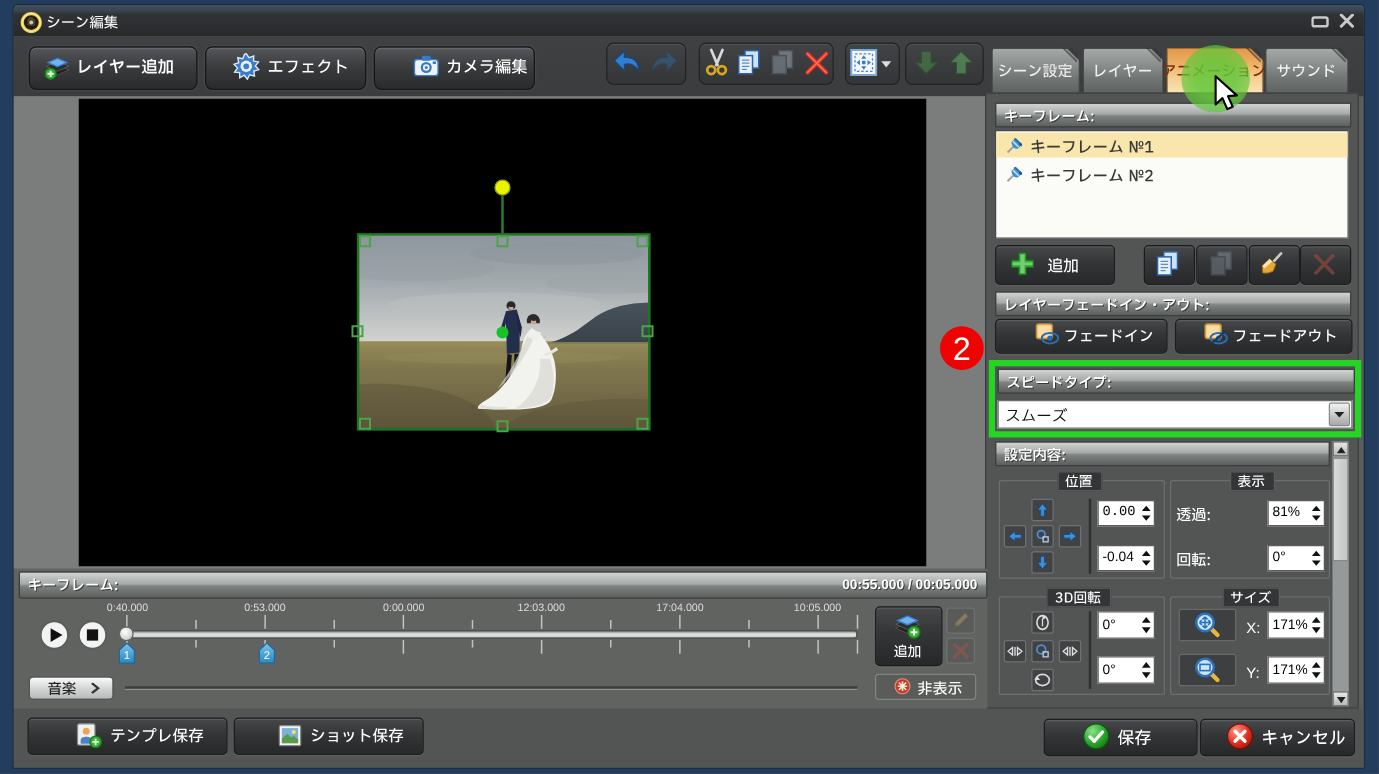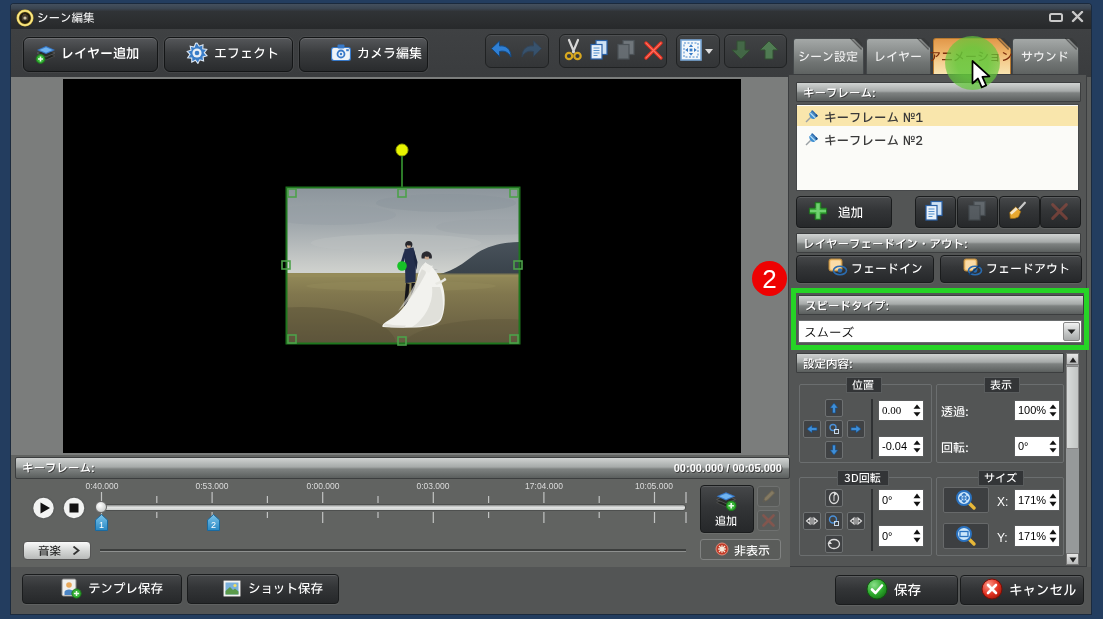--- a/index.html
+++ b/index.html
@@ -389,38 +389,38 @@
       <path d="M6 1 L10 6 L7.5 6 L7.5 11 L4.5 11 L4.5 6 L2 6 Z" fill="#3e8ed8" stroke="#1a4a7e" stroke-width="0.7"></path>
     </g>
   </svg>
 <div class="ab" style="left:825px;top:420px;width:18px;height:18px;background:#404244;border:1px solid #6e7172;border-radius:2px;box-sizing:border-box"></div>
 <svg class="ab" style="left:828px;top:423px" width="12" height="12" viewBox="0 0 12 12">
 <circle cx="5" cy="4.5" r="3" fill="none" stroke="#4a90d8" stroke-width="1.4"></circle>
 <rect x="6.5" y="6.5" width="4" height="4" fill="none" stroke="#c8d8e8" stroke-width="1"></rect>
   </svg>
 <div class="ab" style="left:871px;top:399px;width:2px;height:60px;background:#2f3133"></div>
 <div class="ab spin" style="left:878px;top:400px;width:46px;height:21px;box-sizing:border-box"></div>
-<div class="ab" style="left:882px;top:400px;width:32px;height:21px;line-height:21px;font-size:11px;color:#000;font-family:Liberation Serif, serif">0.00</div>
+<div class="ab" style="left:882px;top:400px;width:32px;height:21px;line-height:21px;font-size:11px;color:#000;font-family:Liberation Mono, monospace">0.00</div>
 <svg class="ab" style="left:913px;top:404px" width="8" height="13" viewBox="0 0 8 13">
     <path d="M0.5 4.7 L4 0.5 L7.5 4.7 Z" fill="#111"></path>
     <path d="M0.5 8.3 L4 12.5 L7.5 8.3 Z" fill="#111"></path>
   </svg>
 <div class="ab spin" style="left:878px;top:436px;width:46px;height:21px;box-sizing:border-box"></div>
 <div class="ab" style="left:882px;top:436px;width:32px;height:21px;line-height:21px;font-size:11px;color:#000;font-family:'Liberation Sans',sans-serif">-0.04</div>
 <svg class="ab" style="left:913px;top:440px" width="8" height="13" viewBox="0 0 8 13">
     <path d="M0.5 4.7 L4 0.5 L7.5 4.7 Z" fill="#111"></path>
     <path d="M0.5 8.3 L4 12.5 L7.5 8.3 Z" fill="#111"></path>
   </svg>
 <svg style="position:absolute;left:941.0px;top:415.5px;overflow:visible" width="1" height="1">
     <g>
       <path d="M3.3 -5.6Q4.4 -6.0 5.2 -6.4Q5.9 -6.7 6.3 -7.2H3.6V-8.1H6.9V-8.8Q5.8 -8.7 4.2 -8.7L3.9 -9.6Q8.1 -9.6 10.6 -10.0L11.1 -9.2Q9.8 -9.0 7.9 -8.8V-8.1H11.5V-7.2H8.5Q9.0 -6.7 9.7 -6.4Q10.5 -6.0 11.6 -5.7L11.3 -4.7Q10.2 -5.1 9.6 -5.4Q8.9 -5.8 8.5 -6.2Q8.1 -6.6 8.0 -7.2H7.9V-5.3H6.9V-7.2H6.8Q6.8 -6.6 6.4 -6.2Q6.0 -5.8 5.4 -5.4Q4.8 -5.1 3.7 -4.7ZM2.5 -6.8Q1.7 -8.2 0.7 -9.3L1.5 -9.9Q2.5 -8.9 3.4 -7.4ZM2.9 -2.2Q2.9 -0.3 5.5 -0.3H11.6L11.4 0.7H5.6Q4.1 0.7 3.3 0.2Q2.5 -0.3 2.4 -1.2H2.3Q2.3 -0.5 1.9 0.0Q1.5 0.5 0.8 0.9L0.4 -0.2Q1.2 -0.5 1.5 -1.0Q1.8 -1.4 1.8 -2.2V-4.7H0.5V-5.7H2.9ZM9.2 -1.9Q9.7 -1.9 9.8 -2.2Q9.8 -2.5 9.9 -2.9H8.0Q8.2 -3.3 8.6 -4.1H7.0Q6.6 -1.8 4.1 -0.8L3.6 -1.7Q4.6 -2.1 5.2 -2.7Q5.8 -3.2 5.9 -4.1H4.4V-4.9H9.6V-4.4Q9.4 -3.9 9.3 -3.7H10.9Q10.9 -2.8 10.9 -2.4Q10.8 -2.0 10.7 -1.7Q10.6 -1.3 10.3 -1.1Q10.0 -0.9 9.5 -0.9H7.8L7.6 -1.9Z M14.7 -6.8Q13.8 -8.2 12.7 -9.3L13.6 -9.9Q14.7 -8.8 15.6 -7.4ZM16.9 -5.3V-0.9H15.9V-6.2H16.6V-9.7H22.5V-6.2H23.3V-1.8Q23.3 -1.3 23.1 -1.1Q22.9 -0.9 22.4 -0.9H21.2L21.0 -1.8H22.2V-5.3ZM21.5 -8.9H17.6V-6.2H18.8V-8.1H21.5ZM19.8 -7.3V-6.2H21.5V-7.3ZM23.6 -0.3 23.4 0.7H17.5Q16.0 0.7 15.3 0.2Q14.5 -0.3 14.4 -1.2H14.3Q14.3 -0.5 13.9 0.0Q13.5 0.5 12.8 0.9L12.4 -0.2Q13.2 -0.5 13.5 -1.0Q13.8 -1.4 13.8 -2.2V-4.7H12.5V-5.7H14.9V-2.2Q14.9 -0.3 17.5 -0.3ZM17.7 -1.8V-4.6H21.4V-1.8ZM18.6 -2.5H20.4V-3.9H18.6Z M25.1 -5.7V-5.9Q25.1 -6.3 25.3 -6.5Q25.5 -6.7 25.9 -6.7Q26.4 -6.7 26.6 -6.5Q26.8 -6.3 26.8 -5.9V-5.7Q26.8 -5.3 26.6 -5.1Q26.4 -4.9 25.9 -4.9Q25.5 -4.9 25.3 -5.1Q25.1 -5.3 25.1 -5.7ZM25.1 -0.7V-0.9Q25.1 -1.2 25.3 -1.5Q25.5 -1.7 25.9 -1.7Q26.4 -1.7 26.6 -1.5Q26.8 -1.2 26.8 -0.9V-0.7Q26.8 -0.3 26.6 -0.1Q26.4 0.1 25.9 0.1Q25.5 0.1 25.3 -0.1Q25.1 -0.3 25.1 -0.7Z" fill="#fff"></path>
     </g>
   </svg>
 <div class="ab spin" style="left:1014px;top:400px;width:46px;height:21px;box-sizing:border-box"></div>
-<div class="ab" style="left:1018px;top:400px;width:32px;height:21px;line-height:21px;font-size:11px;color:#000;font-family:'Liberation Sans',sans-serif">100%</div>
+<div class="ab" style="left:1018px;top:400px;width:32px;height:21px;line-height:21px;font-size:11px;color:#000;font-family:'Liberation Sans',sans-serif">81%</div>
 <svg class="ab" style="left:1049px;top:404px" width="8" height="13" viewBox="0 0 8 13">
     <path d="M0.5 4.7 L4 0.5 L7.5 4.7 Z" fill="#111"></path>
     <path d="M0.5 8.3 L4 12.5 L7.5 8.3 Z" fill="#111"></path>
   </svg>
 <svg style="position:absolute;left:941.0px;top:451.5px;overflow:visible" width="1" height="1">
     <g>
       <path d="M0.9 1.0V-9.7H11.1V1.0H10.0V0.3H2.0V1.0ZM2.0 -8.6V-0.7H10.0V-8.6ZM3.5 -2.3V-7.1H8.4V-2.3ZM4.6 -3.3H7.4V-6.1H4.6Z M15.6 -1.6H17.8V-0.7H15.6V0.9H14.6V-0.7H12.5V-1.6H14.6V-2.5H12.8V-7.2H14.6V-8.0H12.5V-8.9H14.6V-10.0H15.6V-8.9H17.7V-8.0H15.6V-7.2H17.4V-2.5H15.6ZM18.3 -9.5H23.0V-8.4H18.3ZM14.7 -6.4H13.7V-5.3H14.7ZM16.5 -5.3V-6.4H15.6V-5.3ZM22.7 0.9 22.4 -0.0Q20.4 0.4 17.7 0.7L17.5 -0.4L18.3 -0.4Q19.0 -2.8 19.4 -5.2H17.9V-6.2H23.4V-5.2H20.5Q20.0 -2.7 19.5 -0.6Q20.8 -0.7 22.1 -1.0Q21.6 -2.5 21.2 -3.5L22.1 -3.9Q22.9 -2.2 23.6 0.5ZM13.7 -4.5V-3.4H14.7V-4.5ZM15.6 -4.5V-3.4H16.5V-4.5Z M25.1 -5.7V-5.9Q25.1 -6.3 25.3 -6.5Q25.5 -6.7 25.9 -6.7Q26.4 -6.7 26.6 -6.5Q26.8 -6.3 26.8 -5.9V-5.7Q26.8 -5.3 26.6 -5.1Q26.4 -4.9 25.9 -4.9Q25.5 -4.9 25.3 -5.1Q25.1 -5.3 25.1 -5.7ZM25.1 -0.7V-0.9Q25.1 -1.2 25.3 -1.5Q25.5 -1.7 25.9 -1.7Q26.4 -1.7 26.6 -1.5Q26.8 -1.2 26.8 -0.9V-0.7Q26.8 -0.3 26.6 -0.1Q26.4 0.1 25.9 0.1Q25.5 0.1 25.3 -0.1Q25.1 -0.3 25.1 -0.7Z" fill="#fff"></path>
     </g>
   </svg>
 <div class="ab spin" style="left:1014px;top:436px;width:46px;height:21px;box-sizing:border-box"></div>
@@ -519,25 +519,25 @@
     <path d="M4 5.5 L7.5 0.5 L0.5 0.5 Z" fill="#222"></path>
   </svg>
 <div class="ab" style="left:11px;top:455px;width:779px;height:112px;background:#616361"></div>
 <div class="ab hdr" style="left:15px;top:457px;width:773px;height:20px;border-radius:2px"></div>
 <svg style="position:absolute;left:22.0px;top:472.0px;overflow:visible" width="1" height="1">
     <g>
       <path d="M10.5 -4.5 10.6 -3.2 6.6 -2.7 6.9 0.3 5.6 0.5 5.3 -2.6 1.3 -2.2 1.1 -3.5 5.1 -3.9 4.9 -5.8 1.3 -5.4 1.2 -6.7 4.8 -7.1 4.6 -9.3 5.9 -9.5 6.2 -7.2 9.8 -7.6 9.9 -6.3 6.3 -5.9 6.5 -4.0Z M21.9 -3.7H12.7V-5.1H21.9Z M24.4 -8.4H32.8Q32.8 -6.0 32.1 -4.3Q31.5 -2.5 30.2 -1.4Q28.9 -0.3 26.7 0.3L26.0 -1.0Q27.8 -1.5 29.0 -2.3Q30.1 -3.1 30.6 -4.2Q31.2 -5.4 31.3 -7.1H24.4Z M36.8 0.2V-8.9H38.2V-1.2Q39.9 -1.5 41.3 -2.6Q42.8 -3.7 43.8 -5.5L44.9 -4.6Q43.7 -2.6 42.0 -1.4Q40.2 -0.1 38.1 0.2Z M56.4 -3.7H47.1V-5.1H56.4Z M66.9 0.2Q66.8 -0.1 66.6 -0.7L66.5 -1.0Q63.4 -0.6 58.6 -0.2L58.5 -1.6L59.6 -1.6Q61.2 -5.4 62.3 -9.1L63.6 -8.7Q62.5 -4.9 61.2 -1.7Q63.7 -1.9 65.9 -2.2Q65.2 -3.7 64.4 -5.0L65.7 -5.6Q66.3 -4.4 67.0 -3.1Q67.7 -1.8 68.2 -0.4Z M70.0 -5.4V-5.6Q70.0 -6.0 70.2 -6.2Q70.5 -6.4 70.9 -6.4Q71.4 -6.4 71.6 -6.2Q71.8 -6.0 71.8 -5.6V-5.4Q71.8 -5.0 71.6 -4.8Q71.4 -4.5 70.9 -4.5Q70.5 -4.5 70.2 -4.8Q70.0 -5.0 70.0 -5.4ZM70.0 -0.7V-0.9Q70.0 -1.3 70.2 -1.5Q70.5 -1.8 70.9 -1.8Q71.4 -1.8 71.6 -1.5Q71.8 -1.3 71.8 -0.9V-0.7Q71.8 -0.3 71.6 -0.1Q71.4 0.1 70.9 0.1Q70.5 0.1 70.2 -0.1Q70.0 -0.3 70.0 -0.7Z" transform="translate(0.8,0.8)" fill="#3a3a3a"></path>
       <path d="M10.5 -4.5 10.6 -3.2 6.6 -2.7 6.9 0.3 5.6 0.5 5.3 -2.6 1.3 -2.2 1.1 -3.5 5.1 -3.9 4.9 -5.8 1.3 -5.4 1.2 -6.7 4.8 -7.1 4.6 -9.3 5.9 -9.5 6.2 -7.2 9.8 -7.6 9.9 -6.3 6.3 -5.9 6.5 -4.0Z M21.9 -3.7H12.7V-5.1H21.9Z M24.4 -8.4H32.8Q32.8 -6.0 32.1 -4.3Q31.5 -2.5 30.2 -1.4Q28.9 -0.3 26.7 0.3L26.0 -1.0Q27.8 -1.5 29.0 -2.3Q30.1 -3.1 30.6 -4.2Q31.2 -5.4 31.3 -7.1H24.4Z M36.8 0.2V-8.9H38.2V-1.2Q39.9 -1.5 41.3 -2.6Q42.8 -3.7 43.8 -5.5L44.9 -4.6Q43.7 -2.6 42.0 -1.4Q40.2 -0.1 38.1 0.2Z M56.4 -3.7H47.1V-5.1H56.4Z M66.9 0.2Q66.8 -0.1 66.6 -0.7L66.5 -1.0Q63.4 -0.6 58.6 -0.2L58.5 -1.6L59.6 -1.6Q61.2 -5.4 62.3 -9.1L63.6 -8.7Q62.5 -4.9 61.2 -1.7Q63.7 -1.9 65.9 -2.2Q65.2 -3.7 64.4 -5.0L65.7 -5.6Q66.3 -4.4 67.0 -3.1Q67.7 -1.8 68.2 -0.4Z M70.0 -5.4V-5.6Q70.0 -6.0 70.2 -6.2Q70.5 -6.4 70.9 -6.4Q71.4 -6.4 71.6 -6.2Q71.8 -6.0 71.8 -5.6V-5.4Q71.8 -5.0 71.6 -4.8Q71.4 -4.5 70.9 -4.5Q70.5 -4.5 70.2 -4.8Q70.0 -5.0 70.0 -5.4ZM70.0 -0.7V-0.9Q70.0 -1.3 70.2 -1.5Q70.5 -1.8 70.9 -1.8Q71.4 -1.8 71.6 -1.5Q71.8 -1.3 71.8 -0.9V-0.7Q71.8 -0.3 71.6 -0.1Q71.4 0.1 70.9 0.1Q70.5 0.1 70.2 -0.1Q70.0 -0.3 70.0 -0.7Z" fill="#fff"></path>
     </g>
   </svg>
-<div class="ab" style="left:560px;top:462px;width:222px;height:14px;color:#fff;font:bold 11px 'Liberation Sans';text-align:right;text-shadow:0.8px 0.8px #3a3a3a">00:00.000 / 00:05.000</div>
+<div class="ab" style="left:560px;top:462px;width:222px;height:14px;color:#fff;font:bold 11px 'Liberation Sans';text-align:right;text-shadow:0.8px 0.8px #3a3a3a">00:55.000 / 00:05.000</div>
 <div class="ab" style="left:72px;top:481px;width:60px;height:10px;color:#dcdcdc;font:8.5px 'Liberation Sans';text-align:center">0:40.000</div>
 <div class="ab" style="left:182px;top:481px;width:60px;height:10px;color:#dcdcdc;font:8.5px 'Liberation Sans';text-align:center">0:53.000</div>
 <div class="ab" style="left:293px;top:481px;width:60px;height:10px;color:#dcdcdc;font:8.5px 'Liberation Sans';text-align:center">0:00.000</div>
-<div class="ab" style="left:403px;top:481px;width:60px;height:10px;color:#dcdcdc;font:8.5px 'Liberation Sans';text-align:center">0:03.000</div>
+<div class="ab" style="left:403px;top:481px;width:60px;height:10px;color:#dcdcdc;font:8.5px 'Liberation Sans';text-align:center">12:03.000</div>
 <div class="ab" style="left:514px;top:481px;width:60px;height:10px;color:#dcdcdc;font:8.5px 'Liberation Sans';text-align:center">17:04.000</div>
 <div class="ab" style="left:624px;top:481px;width:60px;height:10px;color:#dcdcdc;font:8.5px 'Liberation Sans';text-align:center">10:05.000</div>
 <svg class="ab" style="left:0px;top:492px" width="790" height="32" viewBox="0 0 790 32">
     <path d="M101.5 0 V11 M101.5 20 V31 M156.8 4 V11 M156.8 20 V26 M212.1 0 V11 M212.1 20 V31 M267.4 4 V11 M267.4 20 V26 M322.7 0 V11 M322.7 20 V31 M378.0 4 V11 M378.0 20 V26 M433.3 0 V11 M433.3 20 V31 M488.6 4 V11 M488.6 20 V26 M543.9 0 V11 M543.9 20 V31 M599.2 4 V11 M599.2 20 V26 M654.5 0 V11 M654.5 20 V31 M686 0 V11 M686 20 V31" stroke="#c2c4c3" stroke-width="1.2"></path>
   </svg>
 <div class="ab" style="left:96px;top:504px;width:590px;height:7px;background:linear-gradient(180deg,#888a89,#e2e4e3 45%,#cdd0cf);border:1px solid #4e504f;border-radius:3px;box-sizing:border-box"></div>
 <svg class="ab" style="left:31px;top:495px" width="58" height="26" viewBox="0 0 58 26">
 <circle cx="12.5" cy="13" r="11" fill="#f2f3f2" stroke="#5c5e5d" stroke-width="1.6"></circle>
 <path d="M9.5 7.5 L19 13 L9.5 18.5 Z" fill="#111"></path>
 <circle cx="43" cy="13" r="11" fill="#f2f3f2" stroke="#5c5e5d" stroke-width="1.6"></circle>

